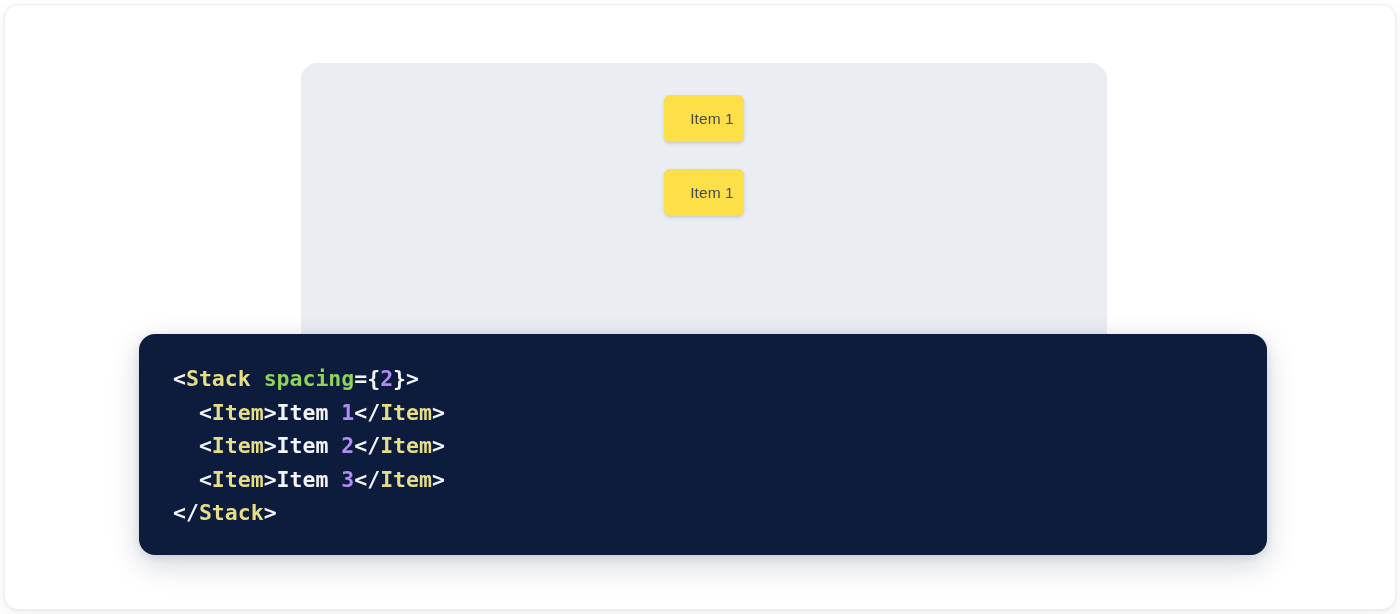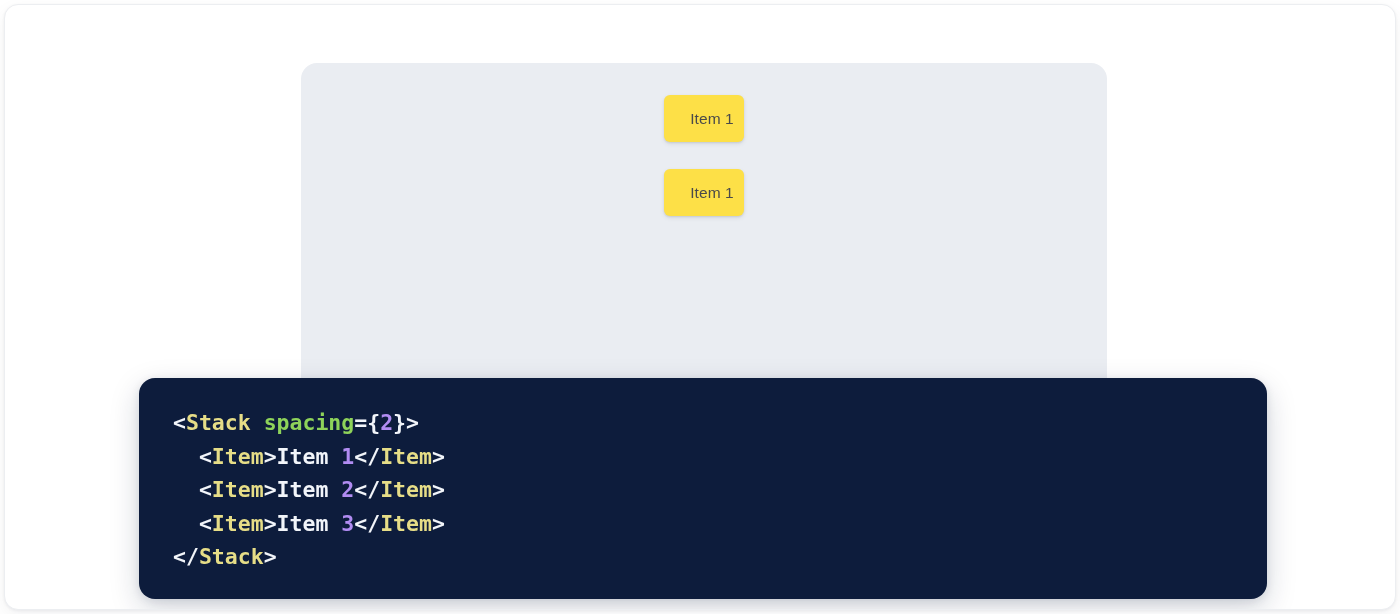--- a/index.html
+++ b/index.html
@@ -74,21 +74,20 @@
     position: absolute;
     left: 134px;
     top: 329px;
     width: 1128px;
     height: 221px;
     background: #0d1c3c;
     border-radius: 16px;
     box-shadow: 0 10px 30px rgba(13, 28, 60, 0.18),
                 0 2px 8px rgba(13, 28, 60, 0.10);
     padding: 28px 0 0 34px;
-    margin-top: 44px;
   }
 
   .code-pre {
     margin: 0;
     font-family: "DejaVu Sans Mono", "Liberation Mono", monospace;
     font-size: 21.5px;
     line-height: 33.5px;
     white-space: pre;
     color: #f2f5fa;
     font-weight: 700;

